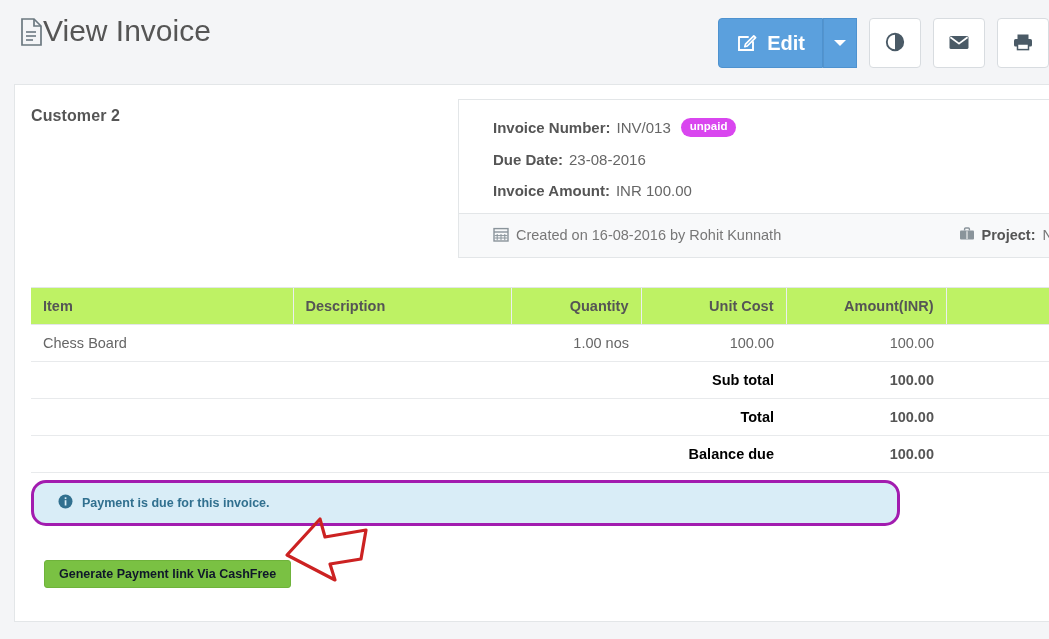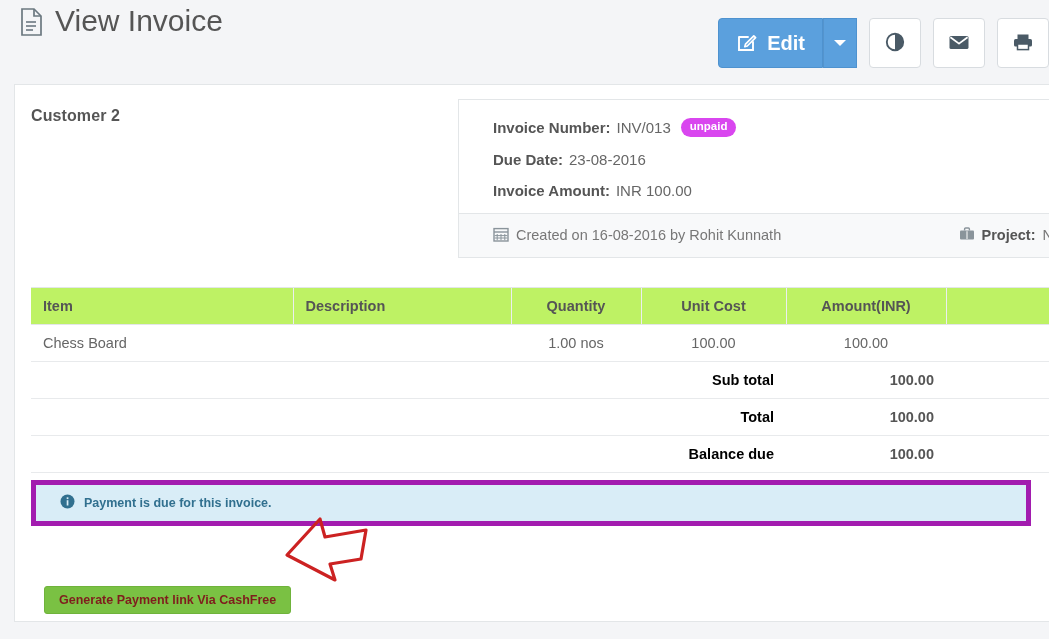--- a/index.html
+++ b/index.html
@@ -19,27 +19,26 @@
   
   .page-header {
     position: absolute;
     left: 0; top: 0;
     width: 1049px;
     height: 84px;
     background: #f4f5f7;
   }
   .page-title {
     position: absolute;
-    left: 20px; top: 4px;
+    left: 20px; top: 14px;
     font-size: 30px;
     font-weight: 400;
     color: #555;
     display: flex;
     align-items: center;
-    gap: 12px;
     white-space: nowrap;
   }
   .page-title .doc-icon {
     display: inline-block;
     width: 23px;
     height: 28px;
     position: relative;
     top: 1px;
   }
 
@@ -209,21 +208,21 @@
   }
   .items-table th:first-child { border-left: none; }
   .items-table td {
     border-bottom: 1px solid #e8eaec;
     padding: 10px 12px;
     height: 34px;
     box-sizing: border-box;
     color: #666;
     white-space: nowrap;
   }
-  .items-table .num { text-align: center; }
+  .items-table .num { text-align: right; }
   .items-table .total-label {
     text-align: right;
     font-weight: bold;
     color: #000000;
   }
   .items-table .total-value {
     text-align: right;
     font-weight: bold;
     color: #555;
   }
@@ -231,44 +230,44 @@
   .col-desc  { width: 218px; }
   .col-qty   { width: 130px; }
   .col-unit  { width: 145px; }
   .col-amt   { width: 160px; }
   .col-tail  { width: 120px; }
 
   
   .alert-info {
     position: absolute;
     left: 16px; top: 395px;
-    width: 1000px;
+    width: 869px;
     height: 46px;
     box-sizing: border-box;
     background: #d9edf7;
-    border: 5px solid #a21caf;
-    border-radius: 0;
+    border: 3px solid #a21caf;
+    border-radius: 15px;
     display: flex;
     align-items: center;
     gap: 9px;
     padding-left: 24px;
     color: #31708f;
     font-size: 12.5px;
     font-weight: bold;
   }
 
   
   .btn-cashfree {
     position: absolute;
-    left: 29px; top: 501px;
+    left: 29px; top: 475px;
     height: 28px;
     background: #7ac143;
     border: 1px solid #6fb33b;
     border-radius: 3px;
-    color: #7f1d1d;
+    color: #0f172a;
     font-size: 12.5px;
     font-weight: bold;
     display: flex;
     align-items: center;
     padding: 0 14px;
     cursor: pointer;
     box-sizing: border-box;
     white-space: nowrap;
   }
 

